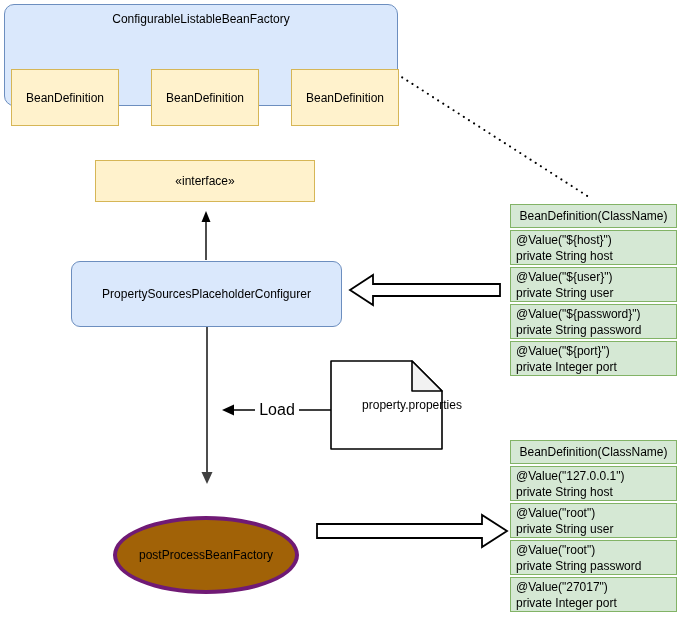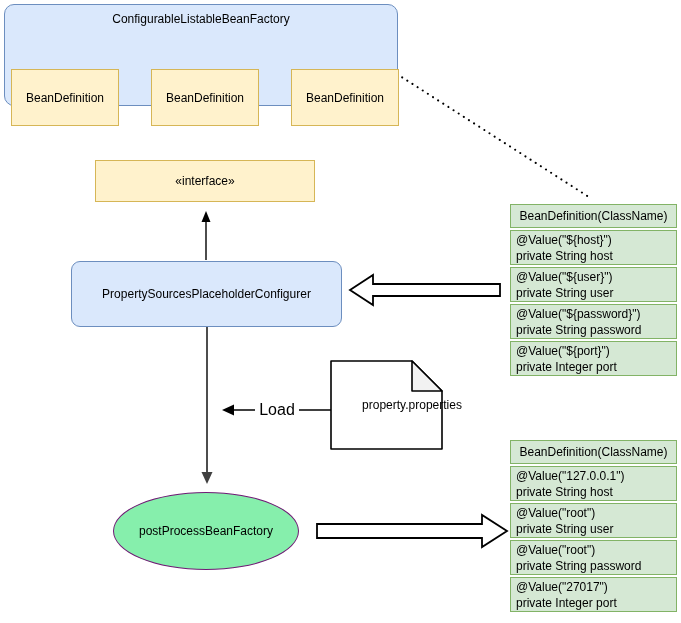--- a/index.html
+++ b/index.html
@@ -34,22 +34,22 @@
   }
 
   
   .configurer{
     left:71px;top:261px;width:271px;height:66px;
     background:#dae8fc;border:1px solid #6c8ebf;border-radius:9px;
   }
 
   
   .ellipse{
-    left:113px;top:492px;width:186px;height:78px;
-    background:#86efac;border:1px solid #701a75;border-radius:50%;
+    left:113px;top:516px;width:186px;height:78px;
+    background:#a16207;border:4px solid #701a75;border-radius:50%;
   }
 
   
   .doc-label{left:331px;top:398px;width:90px;z-index:3;margin-left:36px;}
 
   
   .load-label{
     left:255px;top:402px;width:44px;height:16px;z-index:3;
     background:#ffffff;font-size:16px;
   }

